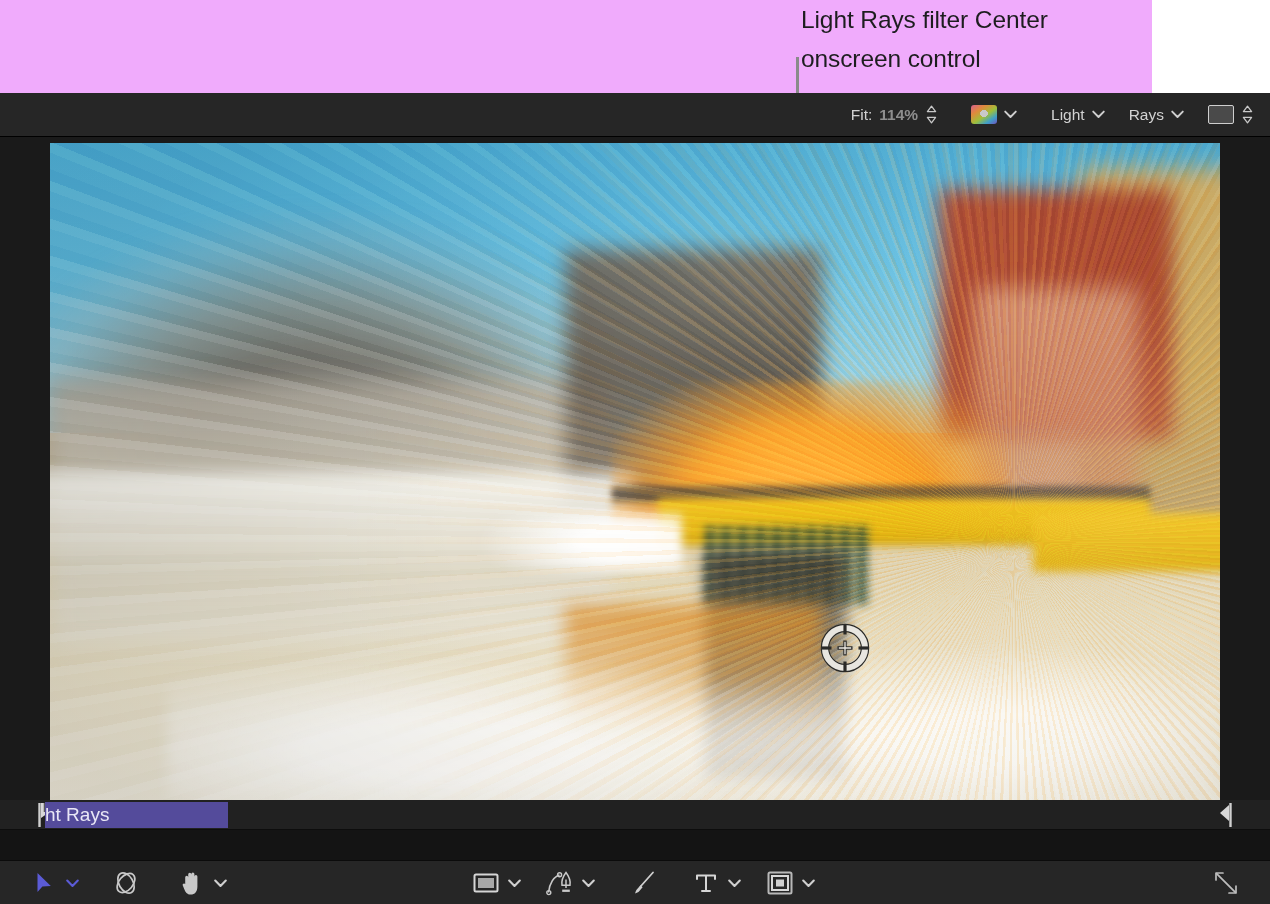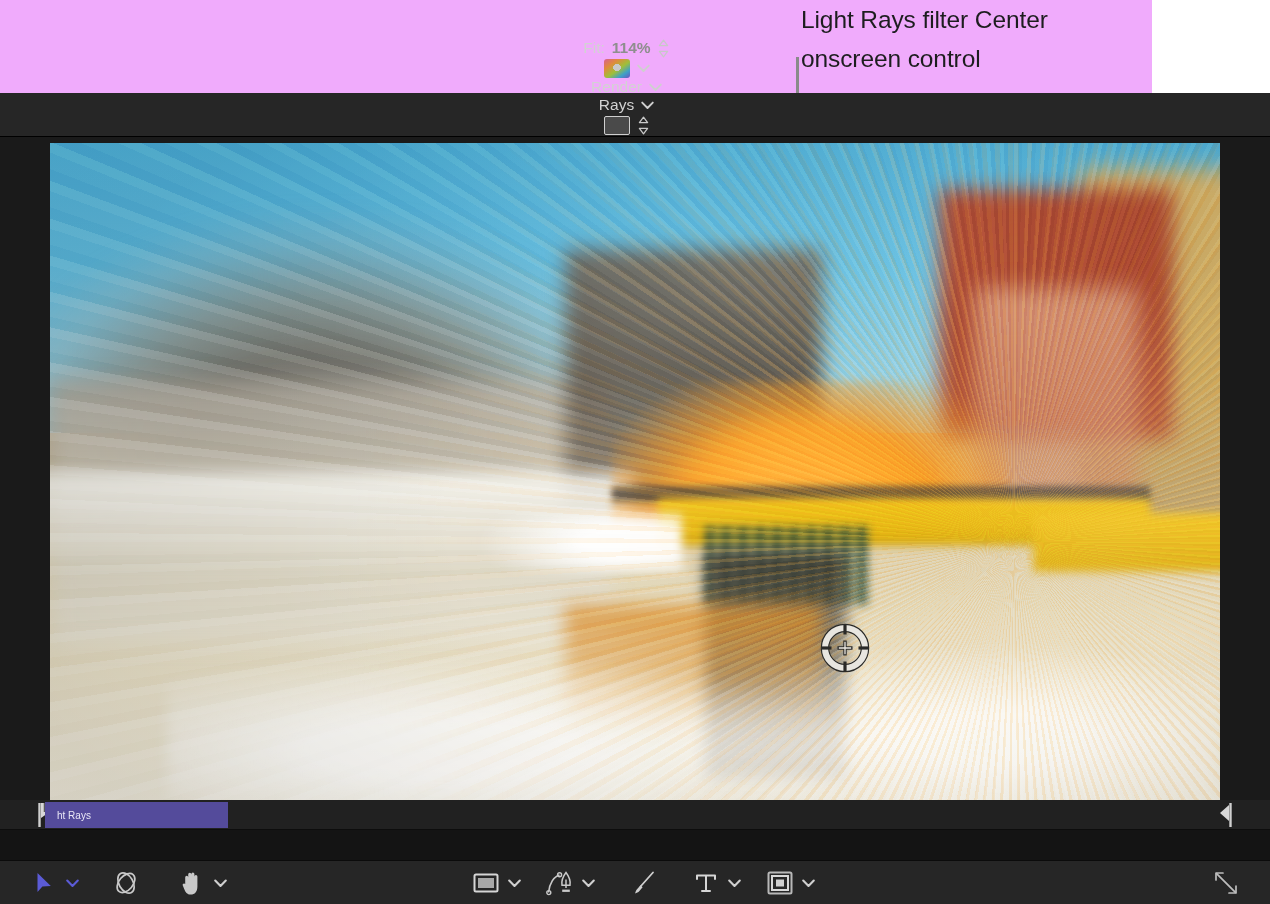--- a/index.html
+++ b/index.html
@@ -66,21 +66,20 @@
     left: 0; top: 0;
     width: 1270px;
     height: 44px;
     background: #262626;
     border-bottom: 1px solid #000;
     display: flex;
     align-items: center;
     justify-content: flex-end;
     padding-right: 17px;
     gap: 0px;
-    flex-direction: column;
   }
   .tb-group {
     display: flex;
     align-items: center;
     height: 44px;
   }
   .tb-label {
     font-size: 15.5px;
     color: #d2d2d2;
     white-space: nowrap;
@@ -328,23 +327,23 @@
   }
   .clip {
     position: absolute;
     left: 45px; top: 2px;
     width: 183px; height: 26px;
     background: #544b9b;
     display: flex;
     align-items: center;
   }
   .clip-label {
-    font-size: 10px;
+    font-size: 19px;
     color: #e9e7f6;
-    padding-left: 12px;
+    padding-left: 0;
     white-space: nowrap;
     overflow: hidden;
   }
 
   
   .bottom-bar {
     position: absolute;
     left: 0;
     top: 767px;
     width: 1270px;
@@ -407,21 +406,21 @@
         <span class="chev">
           <svg width="13" height="9" viewBox="0 0 13 9">
             <path d="M1.2 1.6 L6.5 7 L11.8 1.6" fill="none" stroke="#cfcfcf" stroke-width="1.9" stroke-linecap="round" stroke-linejoin="round"></path>
           </svg>
         </span>
       </div>
 
       <div class="tb-gap-30"></div>
 
       <div class="tb-group">
-        <span class="tb-label">Render</span>
+        <span class="tb-label">Light</span>
         <span class="chev">
           <svg width="13" height="9" viewBox="0 0 13 9">
             <path d="M1.2 1.6 L6.5 7 L11.8 1.6" fill="none" stroke="#cfcfcf" stroke-width="1.9" stroke-linecap="round" stroke-linejoin="round"></path>
           </svg>
         </span>
       </div>
 
       <div class="tb-gap-22"></div>
 
       <div class="tb-group">

